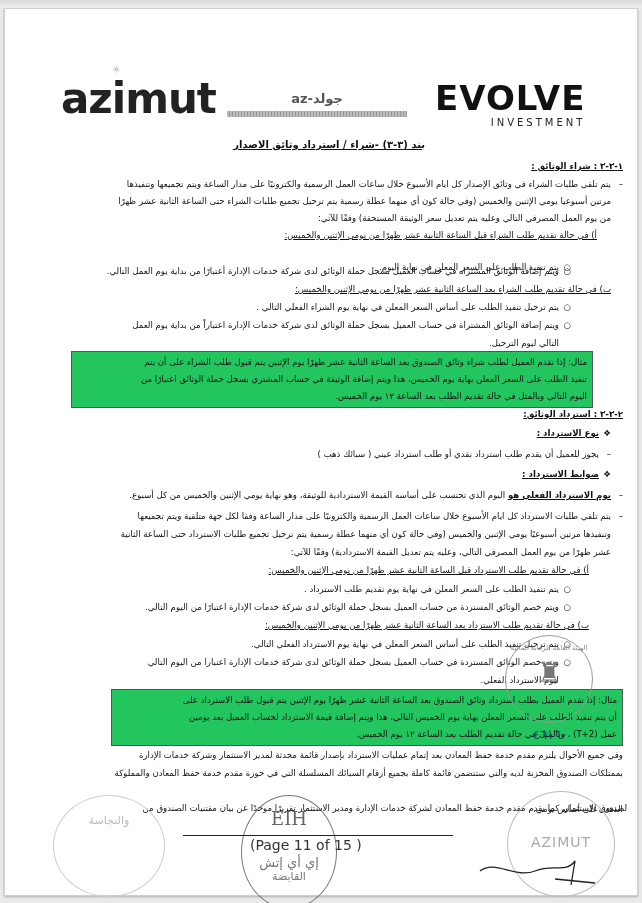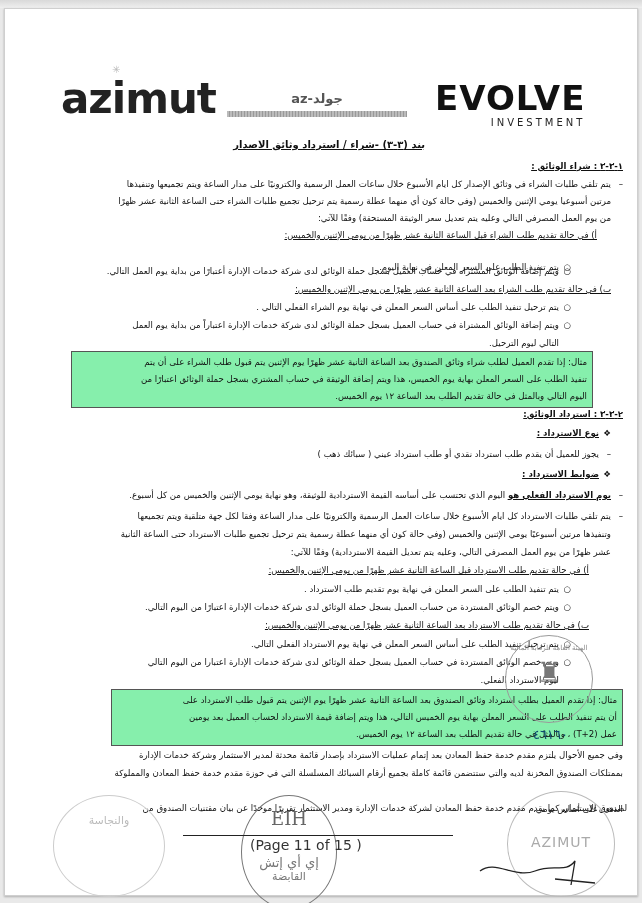--- a/index.html
+++ b/index.html
@@ -13,21 +13,21 @@
     .logo-az .bar { height:6px; margin-top:4px; background:repeating-linear-gradient(90deg,#bbb 0 2px,#999 2px 3px); }
     .logo-evolve { position:absolute; left:430px; top:72px; text-align:right; }
     .logo-evolve .ev { font-family:"DejaVu Sans", sans-serif; font-weight:bold; font-size:34px; letter-spacing:1px; color:#111; line-height:34px; }
     .logo-evolve .inv { font-size:10px; letter-spacing:3px; color:#222; margin-top:2px; }
     .doc { position:absolute; left:0; top:0; width:632px; direction:rtl; font-family:"DejaVu Sans", sans-serif; color:#111; font-size:8.6px; }
     .ln { position:absolute; right:14px; white-space:nowrap; }
     .u { text-decoration:underline; }
     .b { font-weight:bold; }
     .title { font-weight:bold; text-decoration:underline; font-size:10px; }
     .bul { display:inline-block; width:12px; }
-    .box { position:absolute; border:1px solid #555; background:#86efac; padding:2px 5px; direction:rtl; }
+    .box { position:absolute; border:1px solid #555; background:#22c55e; padding:2px 5px; direction:rtl; }
     .box div { white-space:nowrap; line-height:17px; }
     .stamp { position:absolute; border-radius:50%; border:1px solid #9a9a9a; color:#888; text-align:center; font-size:9px; }
     .pagenum { position:absolute; left:245px; top:828px; font-size:14px; color:#333; direction:ltr; }
     .hline { position:absolute; left:178px; top:826px; width:270px; height:1px; background:#222; }
     .hw { position:absolute; left:531px; top:762px; font-size:13px; color:#0c4a6e; direction:ltr; }
   </style>
 </head>
 <body>
 
 <div class="topstrip"></div>

